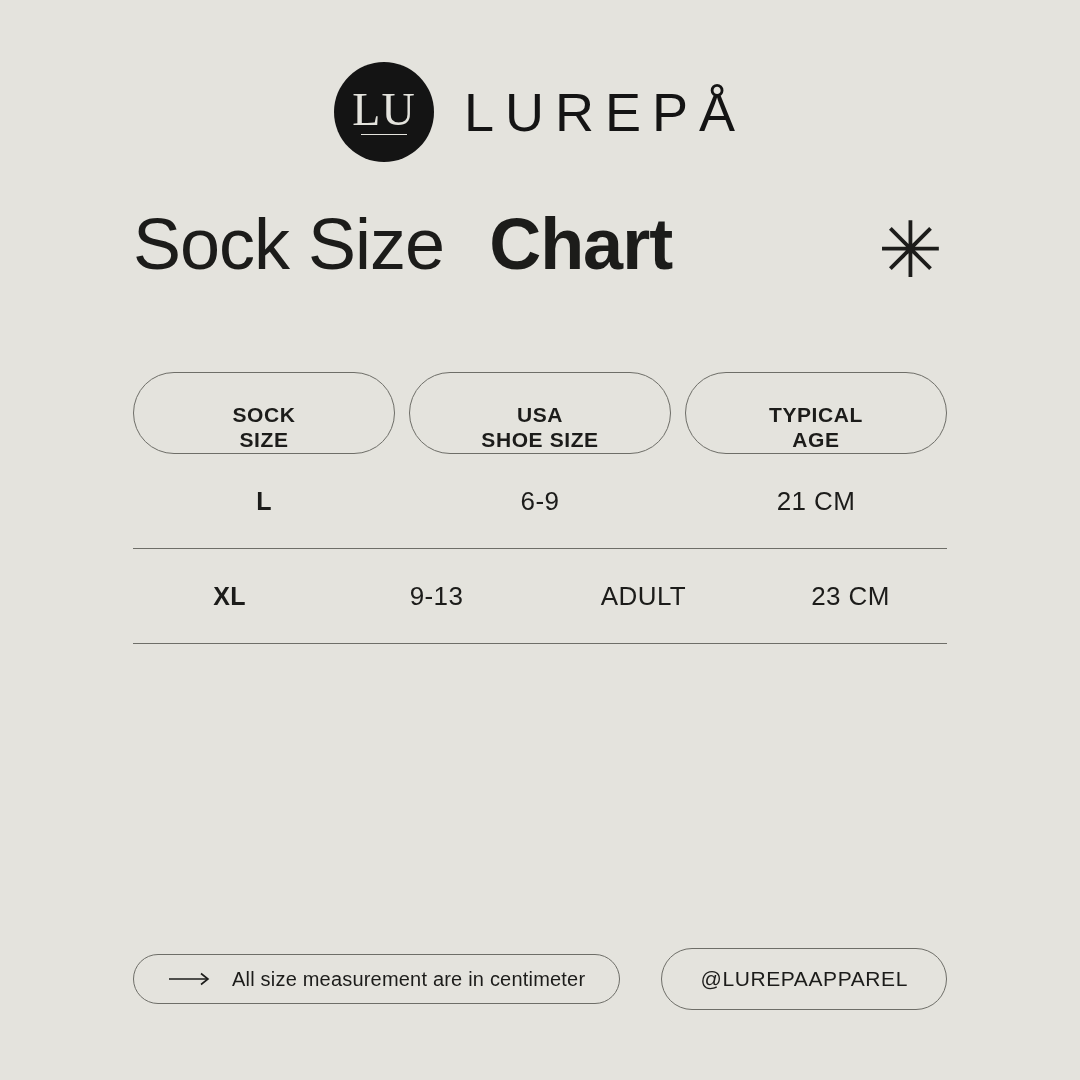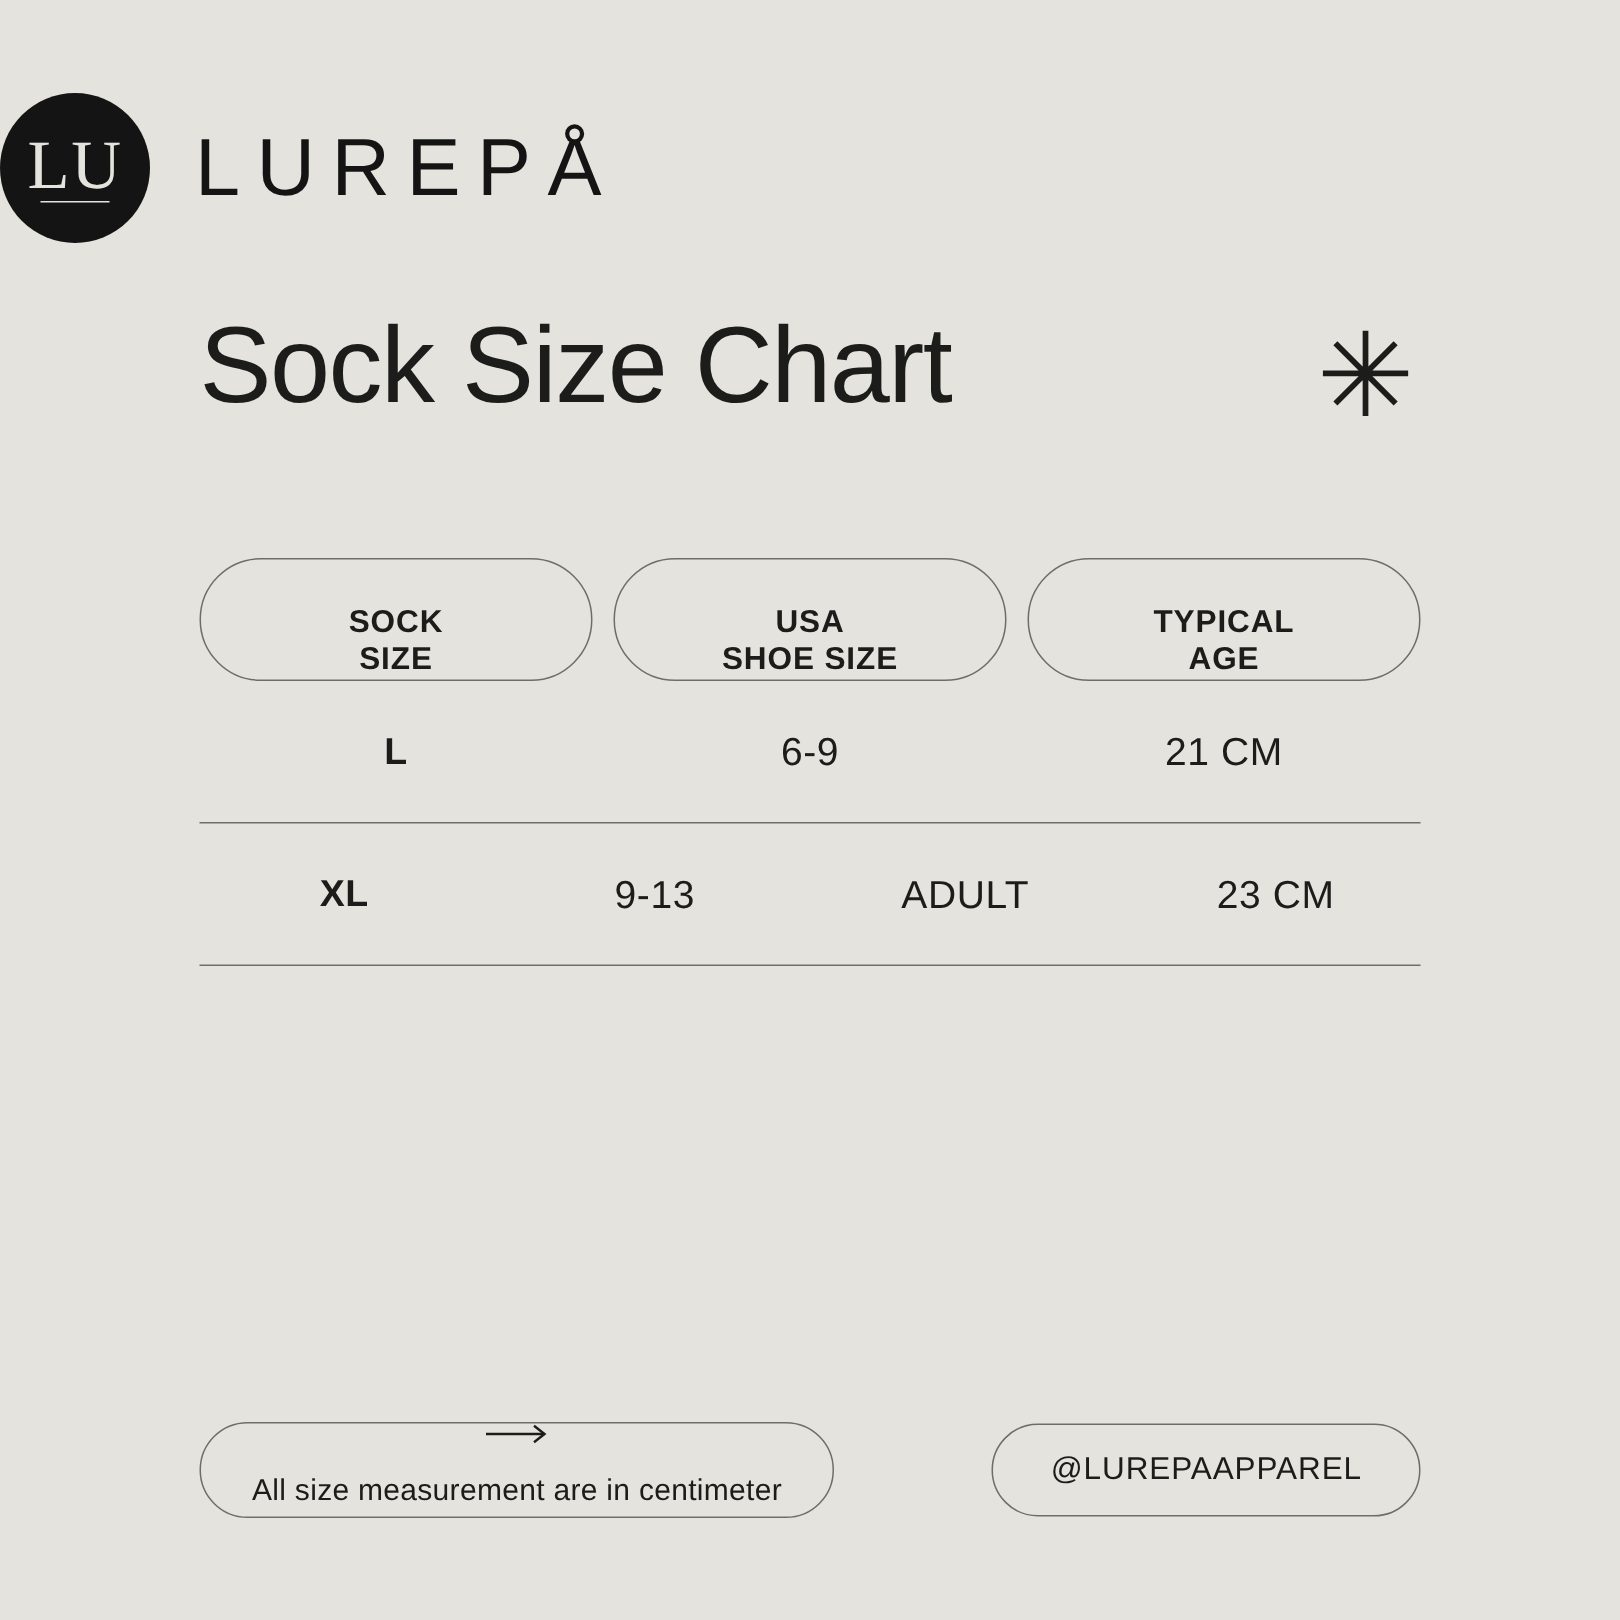--- a/index.html
+++ b/index.html
@@ -22,20 +22,21 @@
   }
 
   
   .brand {
     position: absolute;
     top: 62px;
     left: 0;
     width: 1080px;
     display: flex;
     align-items: center;
+    justify-content: center;
     gap: 24px;
   }
   .brand-mark {
     width: 100px;
     height: 100px;
     border-radius: 50%;
     background: #141414;
     display: flex;
     align-items: center;
     justify-content: center;
@@ -81,21 +82,22 @@
   }
   .title {
     font-size: 72px;
     line-height: 1;
     letter-spacing: -1px;
     font-weight: 400;
     color: #1c1c1a;
     white-space: nowrap;
   }
   .title b {
-    font-weight: 400;
+    font-weight: 700;
+    margin-left: 26px;
   }
   .asterisk {
     font-size: 78px;
     line-height: 1;
     color: #1c1c1a;
     font-family: "Liberation Sans", sans-serif;
     position: relative;
     top: 6px;
     right: 4px;
   }
@@ -152,29 +154,28 @@
   .footer {
     position: absolute;
     left: 133px;
     top: 948px;
     width: 814px;
     display: flex;
     justify-content: space-between;
     align-items: center;
   }
   .pill-note {
-    height: 64px;
+    height: 50px;
     border: 1.5px solid #6e6e68;
     border-radius: 34px;
     display: flex;
     align-items: center;
     padding: 0 34px;
     gap: 20px;
     box-sizing: border-box;
-    flex-direction: column;
   }
   .pill-note .arrow {
     display: inline-flex;
     align-items: center;
     color: #1c1c1a;
   }
   .pill-note .note-text {
     font-size: 20px;
     letter-spacing: 0.2px;
     color: #1c1c1a;

